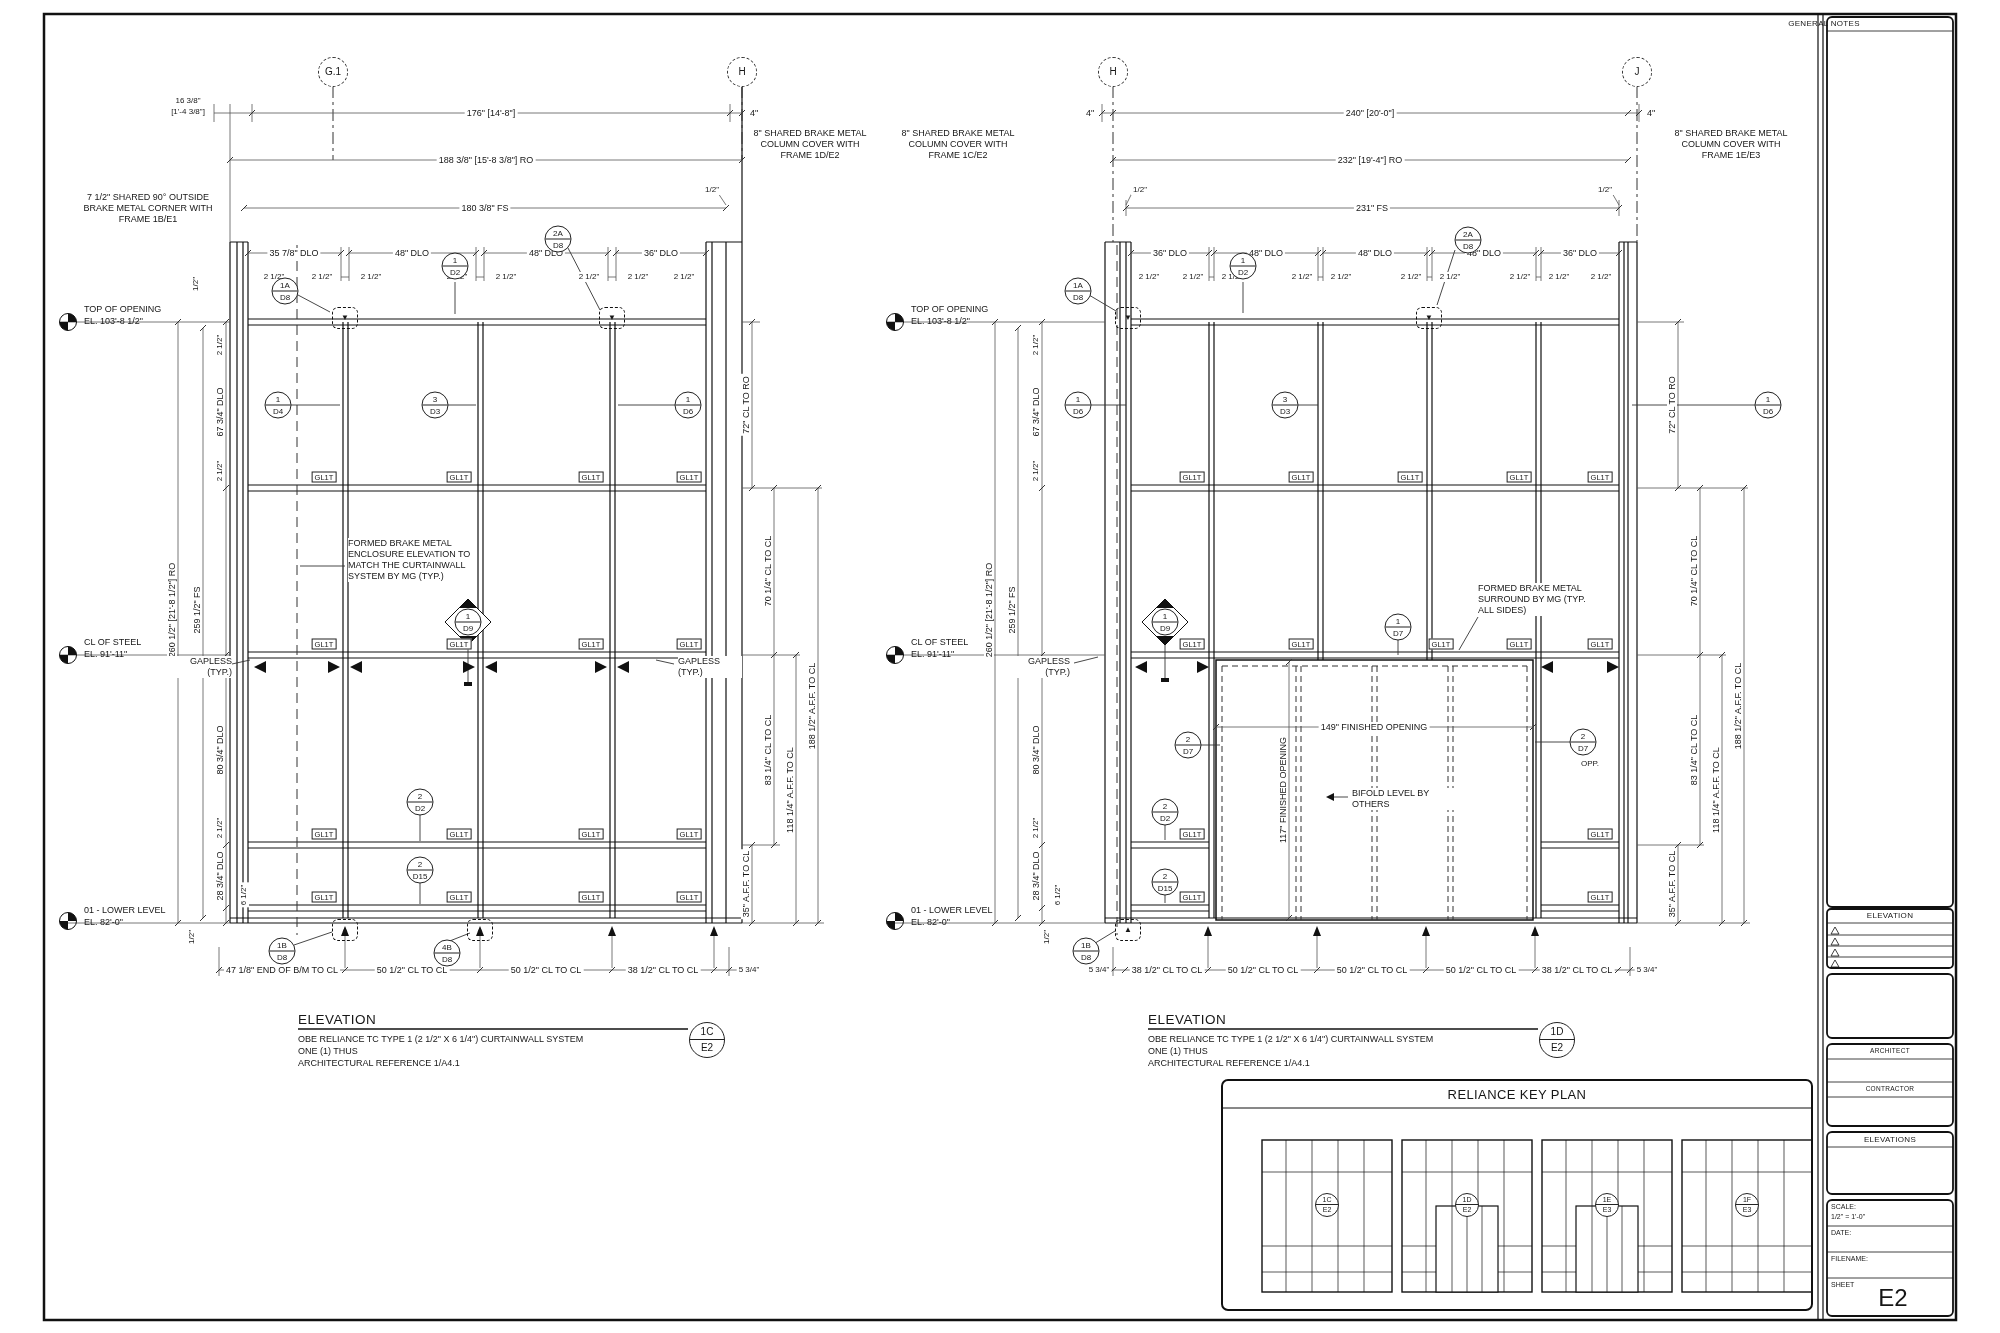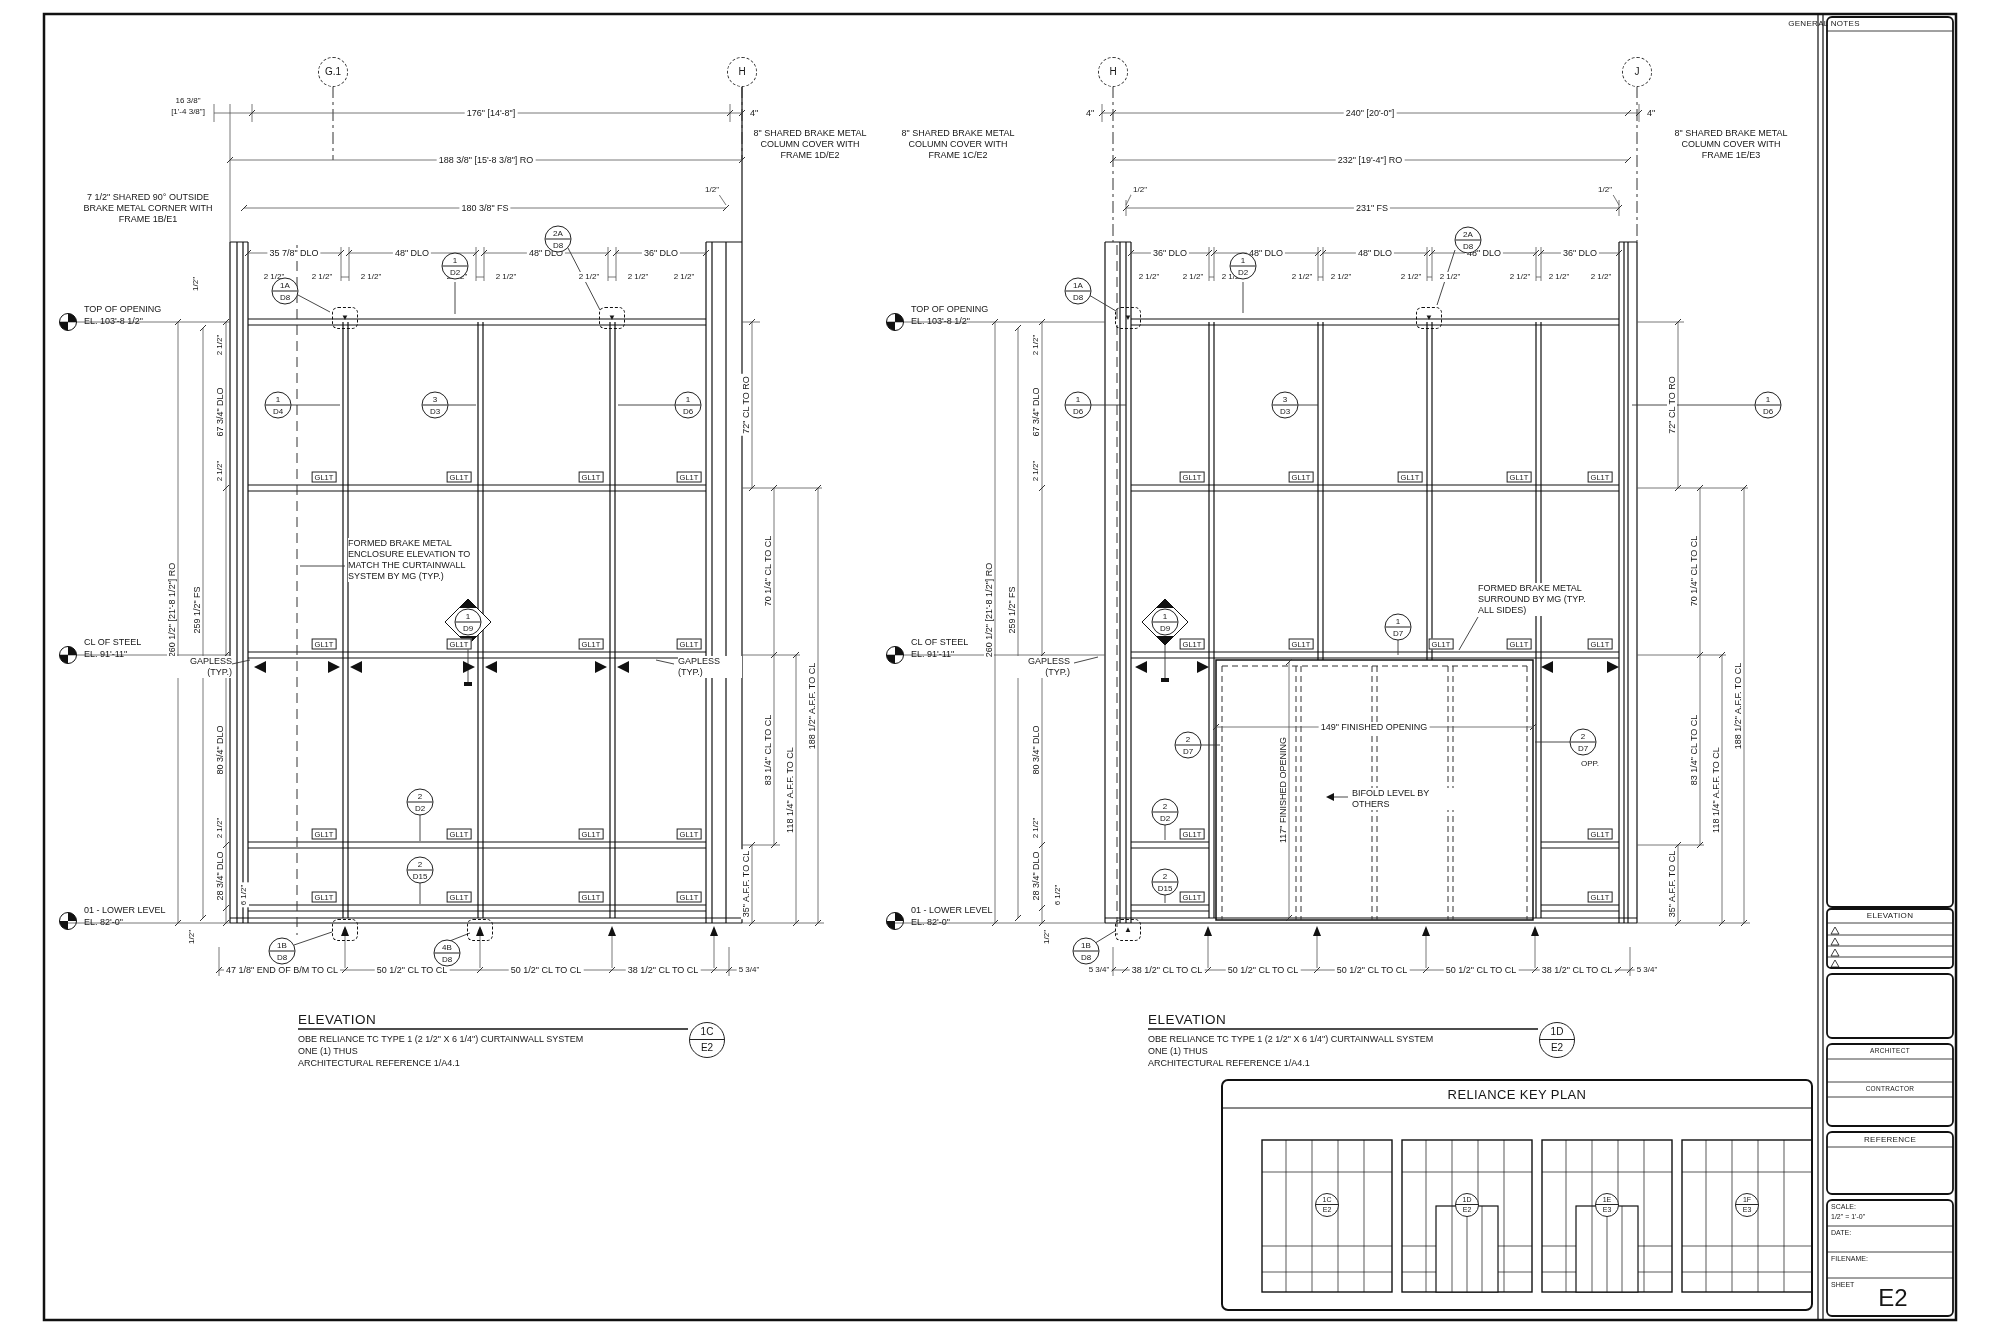--- a/index.html
+++ b/index.html
@@ -477,21 +477,21 @@
     </div>
 <div class="co kp" style="left:1747px;top:1205px">
       <div class="n">1F</div>
       <div class="s">E3</div>
     </div>
 
 <div class="hd" style="left:1824px;top:19px">GENERAL NOTES</div>
 <div class="hd" style="left:1890px;top:911px">ELEVATION</div>
 <div class="hd" style="left:1890px;top:1047px;font-size:6.5px">ARCHITECT</div>
 <div class="hd" style="left:1890px;top:1085px;font-size:6.5px">CONTRACTOR</div>
-<div class="hd" style="left:1890px;top:1135px">REFERENCE</div>
+<div class="hd" style="left:1890px;top:1135px">ELEVATIONS</div>
 <div class="tb" style="left:1831px;top:1203px">SCALE:</div>
 <div class="tb" style="left:1831px;top:1213px">1/2" = 1'-0"</div>
 <div class="tb" style="left:1831px;top:1229px">DATE:</div>
 <div class="tb" style="left:1831px;top:1255px">FILENAME:</div>
 <div class="tb" style="left:1831px;top:1281px">SHEET</div>
 <div class="big-sheet" style="left:1893px;top:1298px">E2</div>
 
 </div>
 
 </body></html>

